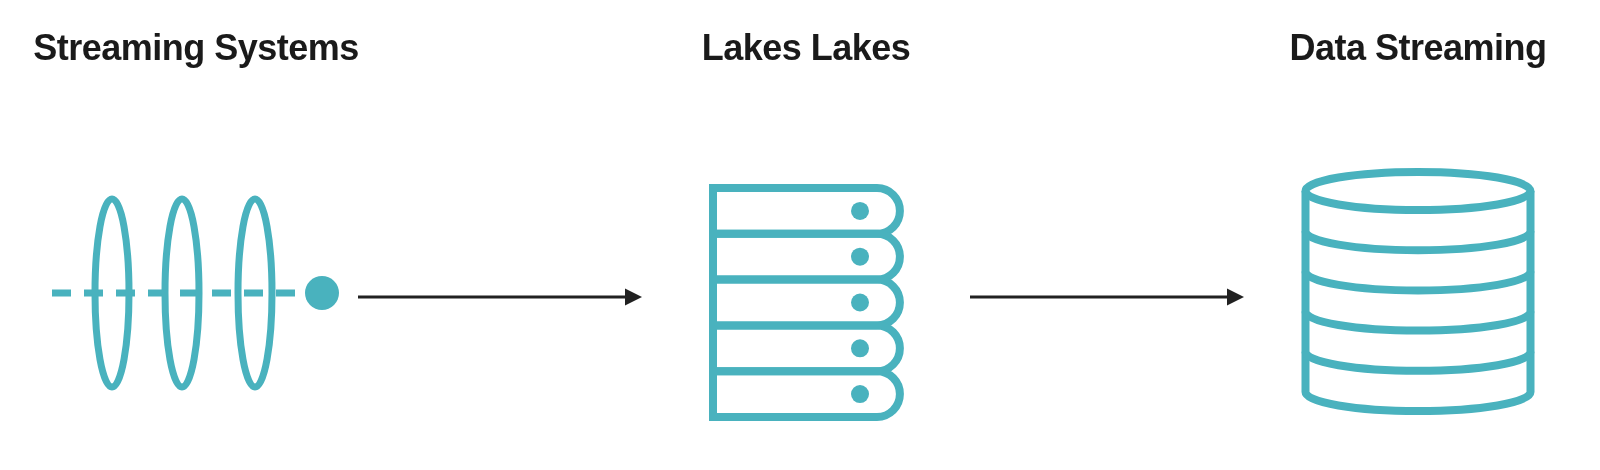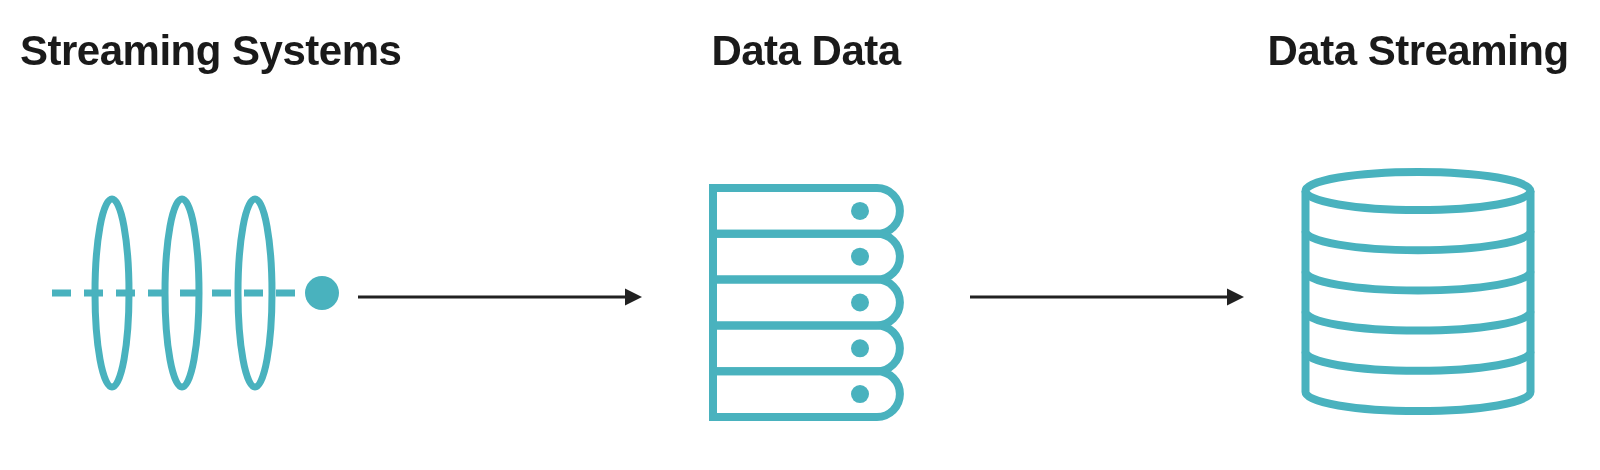--- a/index.html
+++ b/index.html
@@ -9,21 +9,21 @@
     width: 1600px;
     height: 470px;
     background: var(--bg, #ffffff);
     font-family: "Liberation Sans", "DejaVu Sans", sans-serif;
     overflow: hidden;
   }
   .node-title {
     position: absolute;
     top: 26px;
     text-align: center;
-    font-size: 42px;
+    font-size: 36px;
     font-weight: 600;
     letter-spacing: -0.5px;
     color: var(--text, #1a1a1a);
     line-height: 1.2;
     white-space: nowrap;
   }
   .icon-box { position: absolute; }
   svg { display: block; overflow: visible; }
   .teal-stroke { stroke: var(--accent, #49b2be); fill: none; }
   .teal-fill   { fill: var(--accent, #49b2be); stroke: none; }
@@ -47,21 +47,21 @@
     </svg>
   </div>
 
   <div class="icon-box" style="left:355px; top:284px;">
     <svg width="292" height="26" viewBox="0 0 292 26">
       <line class="arrow-stroke" x1="3" y1="13" x2="272" y2="13" stroke-width="3"></line>
       <polygon class="arrow-fill" points="270,4.5 287,13 270,21.5"></polygon>
     </svg>
   </div>
 
-  <div class="node-title" style="left:646px; width:320px;">Data Data</div>
+  <div class="node-title" style="left:646px; width:320px;">Lakes Lakes</div>
 
   <div class="icon-box" style="left:705px; top:180px;">
     <svg width="210" height="245" viewBox="0 0 210 245">
       <path class="teal-stroke" stroke-width="8" d="M 8 8 L 172 8 A 22.9 22.9 0 0 1 172 53.8 L 8 53.8"></path>
       <path class="teal-stroke" stroke-width="8" d="M 8 53.8 L 172 53.8 A 22.9 22.9 0 0 1 172 99.6 L 8 99.6"></path>
       <path class="teal-stroke" stroke-width="8" d="M 8 99.6 L 172 99.6 A 22.9 22.9 0 0 1 172 145.4 L 8 145.4"></path>
       <path class="teal-stroke" stroke-width="8" d="M 8 145.4 L 172 145.4 A 22.9 22.9 0 0 1 172 191.2 L 8 191.2"></path>
       <path class="teal-stroke" stroke-width="8" d="M 8 191.2 L 172 191.2 A 22.9 22.9 0 0 1 172 237 L 8 237"></path>
       <line class="teal-stroke" x1="8" y1="4" x2="8" y2="241" stroke-width="8"></line>
       <circle class="teal-fill" cx="155" cy="30.9" r="9"></circle>

